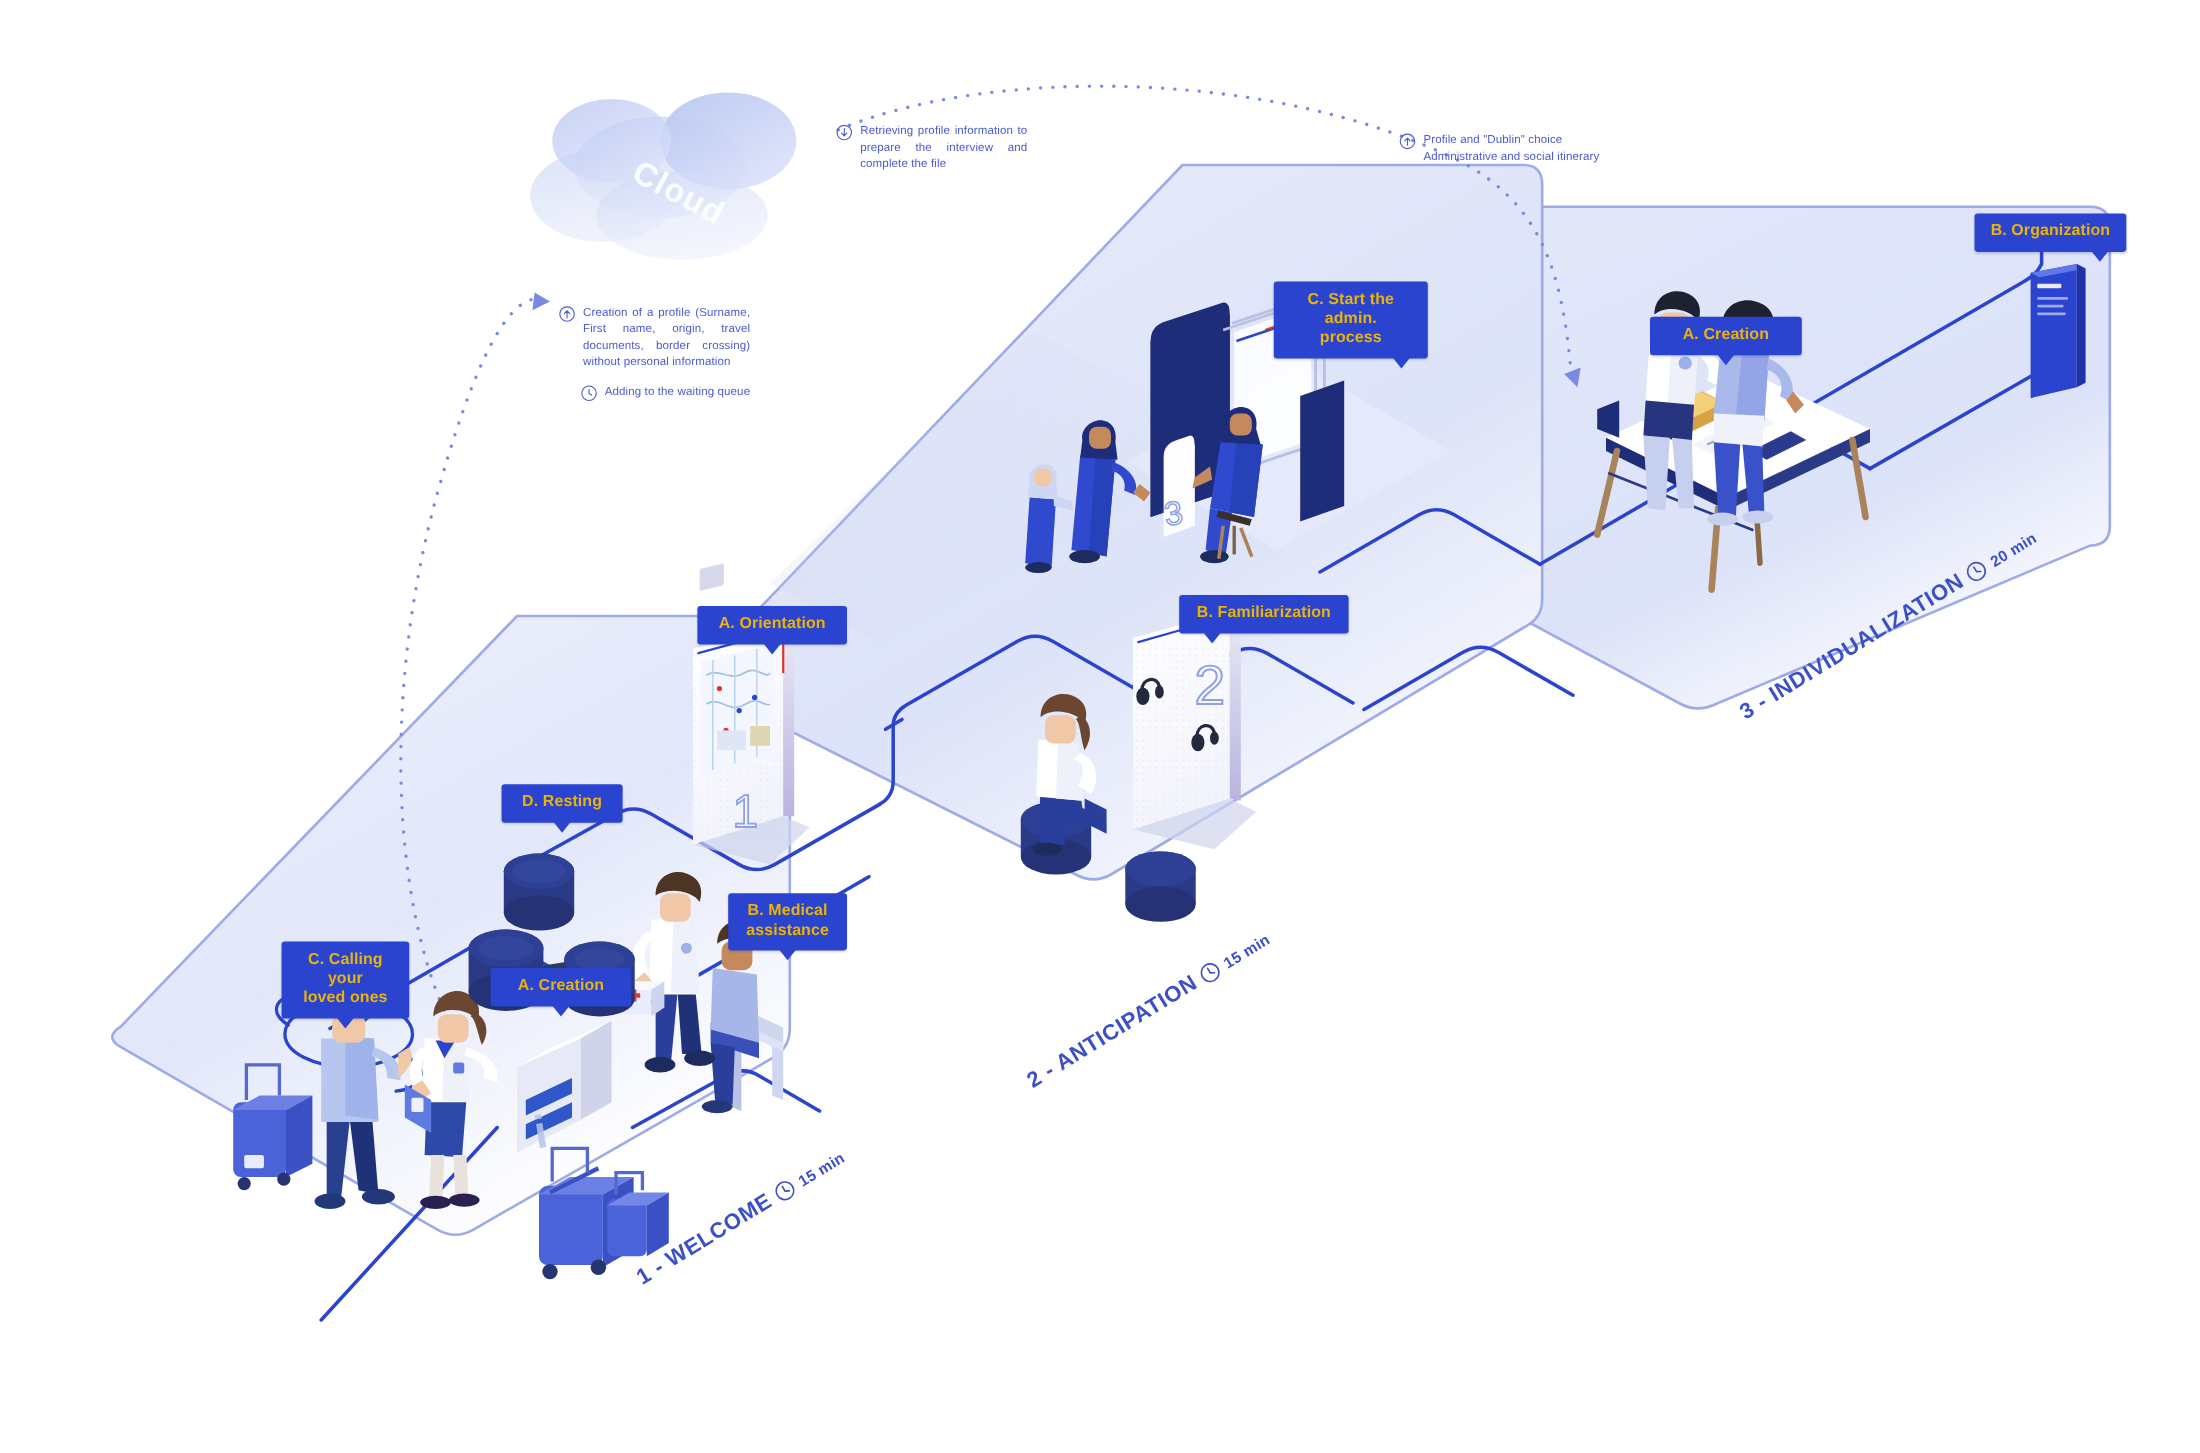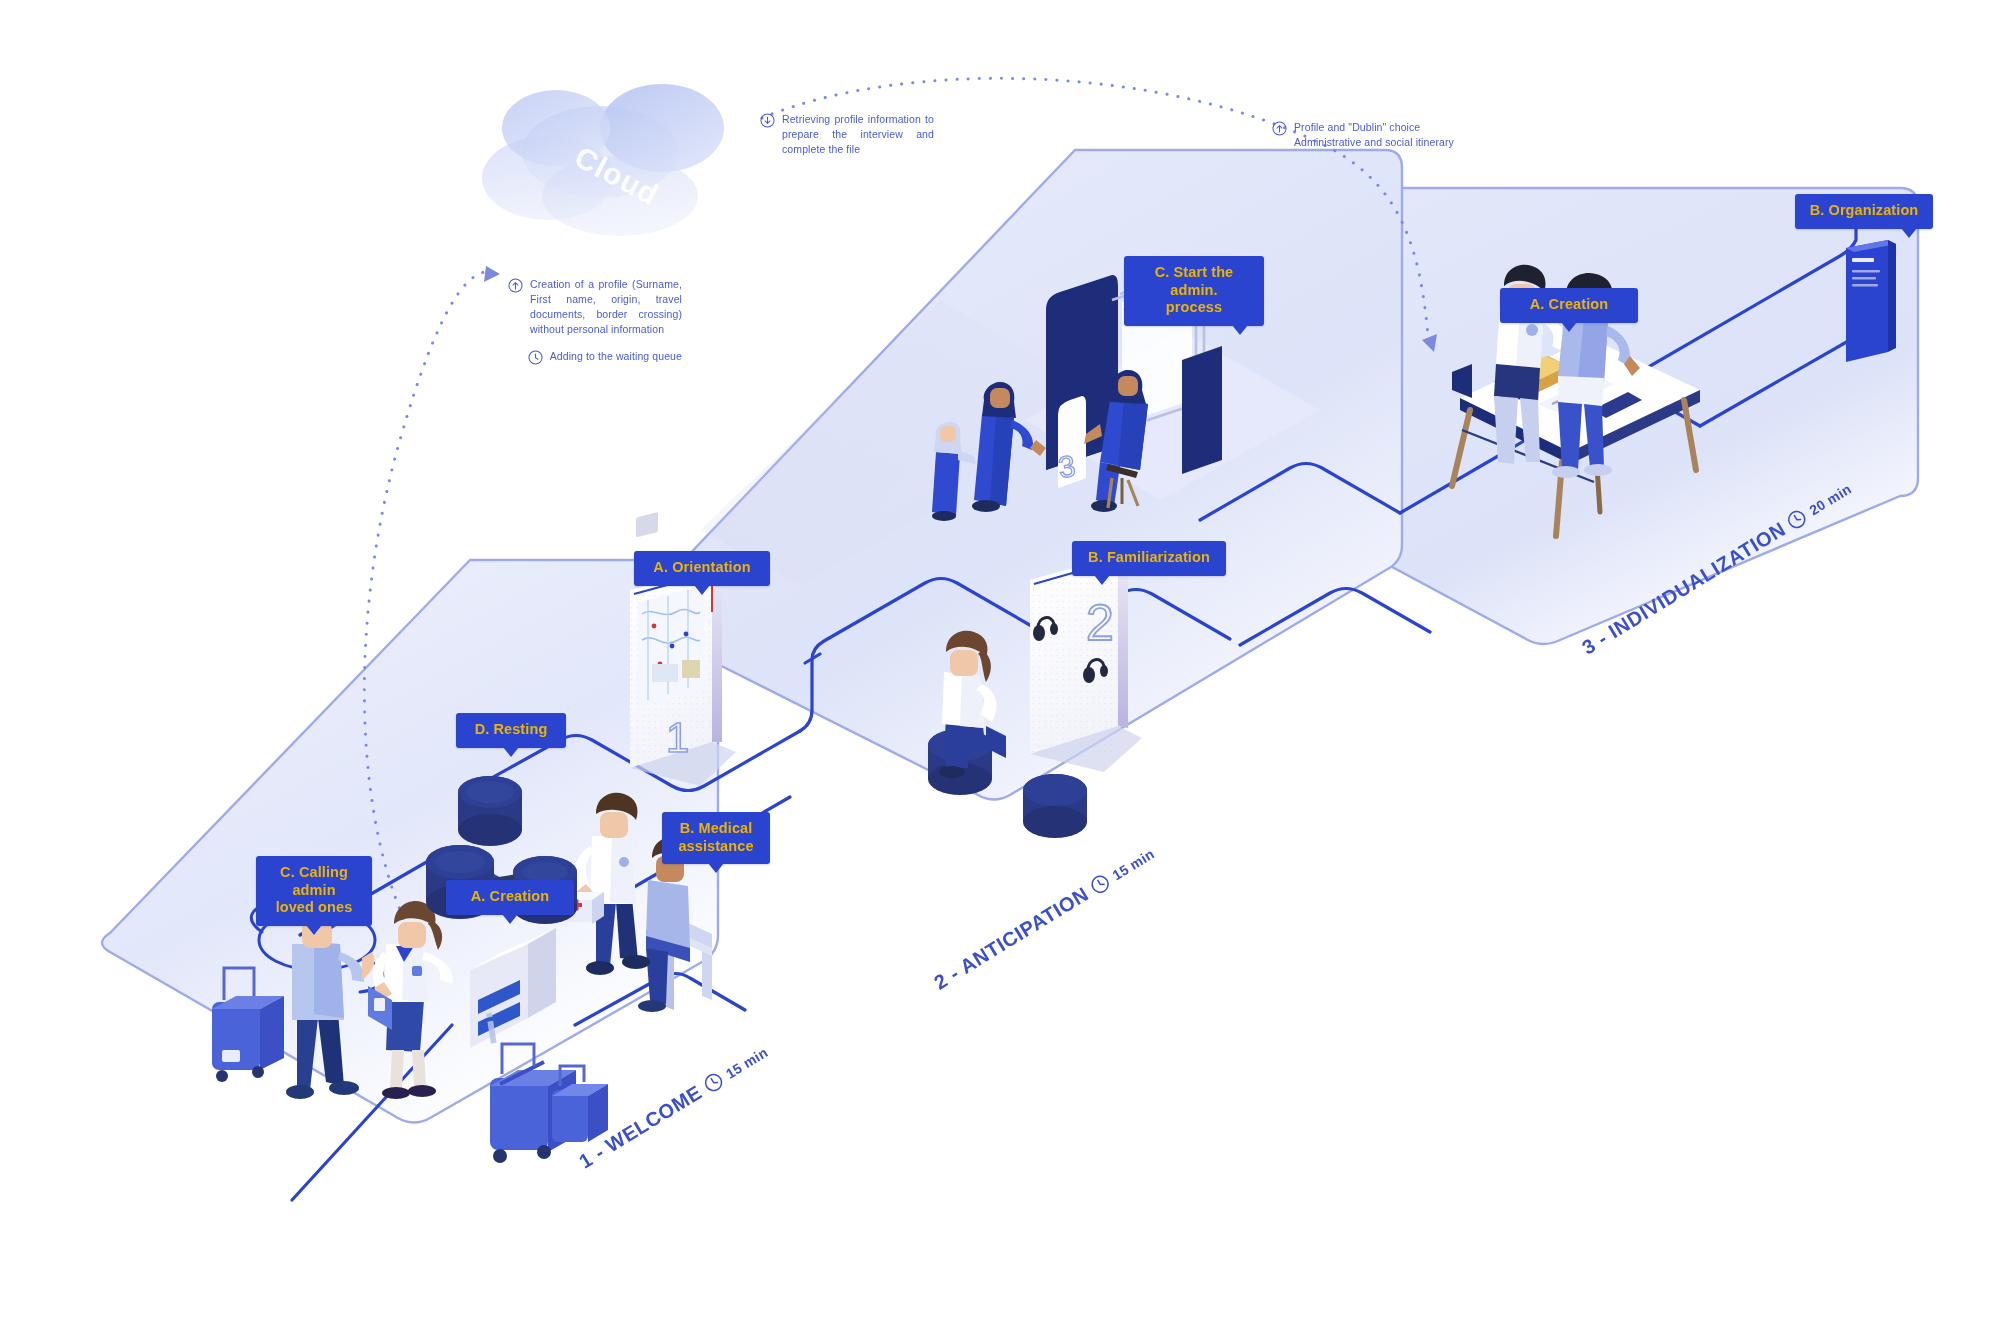--- a/index.html
+++ b/index.html
@@ -505,35 +505,35 @@
     <svg class="ico" viewBox="0 0 16 16">
       <circle cx="8" cy="8" r="7" fill="none" stroke="#4a5bd4" stroke-width="1.1"></circle>
       <path d="M8,4.4 L8,8.3 L10.6,9.9" fill="none" stroke="#4a5bd4" stroke-width="1.1" stroke-linecap="round" stroke-linejoin="round"></path>
     </svg>
     <div class="txt nowrap">Adding to the waiting queue</div>
   </div>
 </div>
 
 <div class="cloud-word" style="left:585px;top:140px;transform:rotate(28deg);">Cloud</div>
 
-<div class="badge" style="left:256px;top:856px;width:88px;">C. Calling admin
+<div class="badge" style="left:256px;top:856px;width:88px;">C. Calling your
 loved ones</div>
 
 <div class="badge" style="left:446px;top:880px;width:100px;">A. Creation</div>
 
 <div class="badge" style="left:662px;top:812px;width:80px;">B. Medical
 assistance</div>
 
 <div class="badge" style="left:456px;top:713px;width:82px;">D. Resting</div>
 
 <div class="badge" style="left:634px;top:551px;width:108px;">A. Orientation</div>
 
 <div class="badge tip-left" style="left:1048px;top:541px;width:126px;margin-left:24px;">B. Familiarization</div>
 
-<div class="badge tip-right" style="left:1124px;top:256px;width:112px;">C. Start the admin.
+<div class="badge tip-right" style="left:1158px;top:256px;width:112px;">C. Start the admin.
 process</div>
 
 <div class="badge" style="left:1500px;top:288px;width:110px;">A. Creation</div>
 
 <div class="badge tip-right" style="left:1795px;top:194px;width:110px;">B. Organization</div>
 
 <div class="stage-title" style="left:575px;top:1154px;transform:rotate(-31.5deg);">
   <span>1 - WELCOME</span>
   <svg class="clock" width="19" height="19" viewBox="0 0 19 19">
     <circle cx="9.5" cy="9.5" r="8" fill="none" stroke="#3a4fc9" stroke-width="1.5"></circle>

